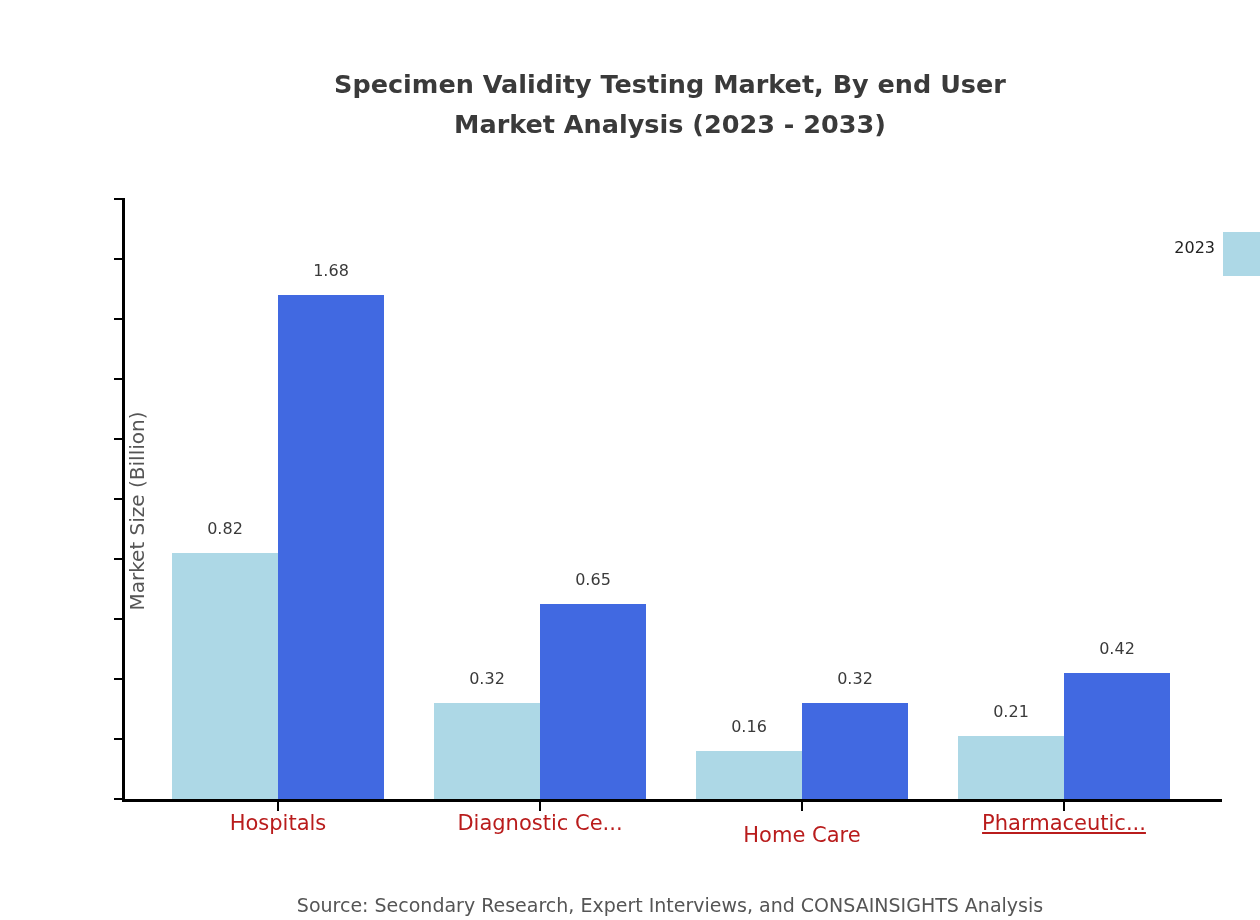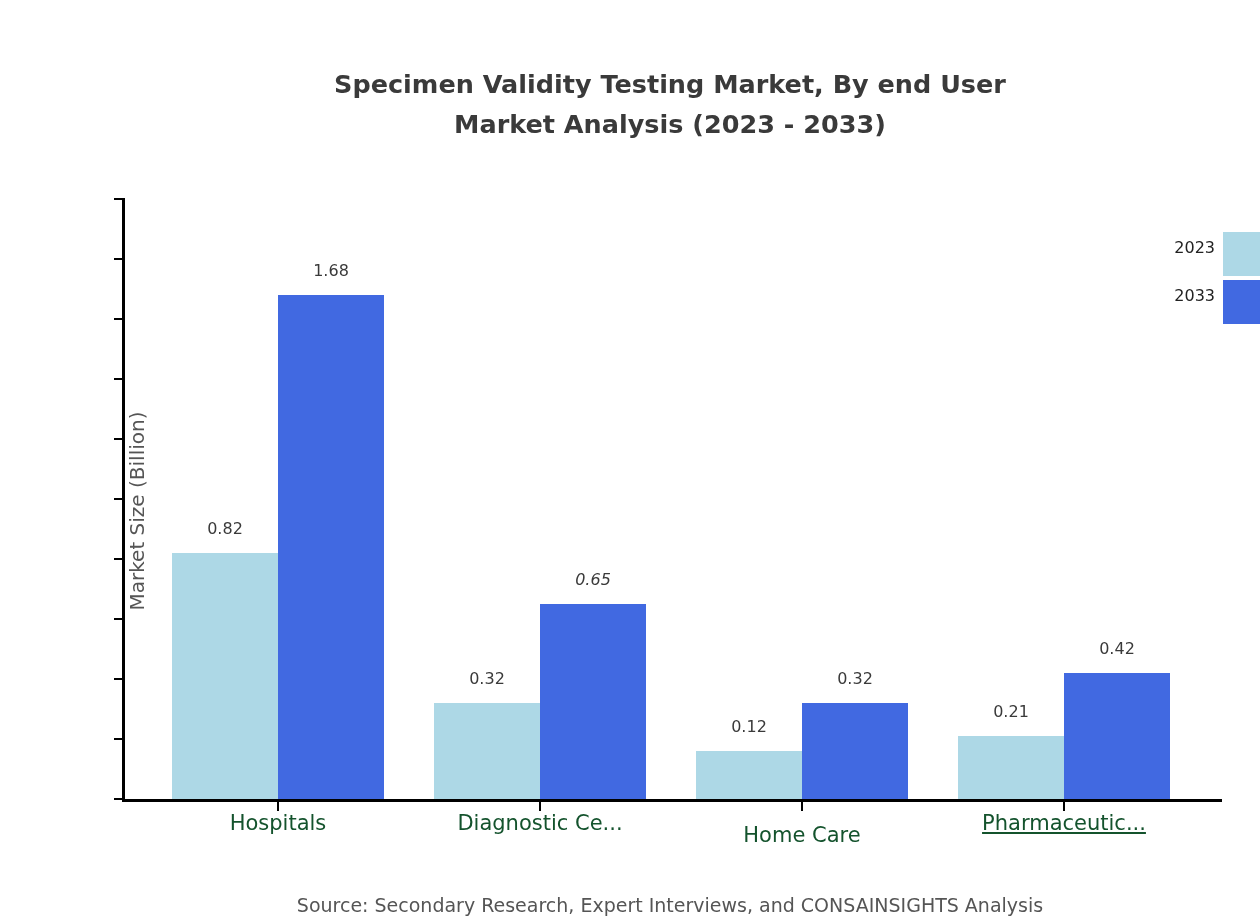--- a/index.html
+++ b/index.html
@@ -79,21 +79,21 @@
     width: 2.4px;
     height: 11px;
     background: #000000;
   }
   .xtick-label {
     position: absolute;
     top: 612px;
     width: 260px;
     text-align: center;
     font-size: 21px;
-    color: #14532d;
+    color: #b91c1c;
     white-space: nowrap;
   }
 
   
   .bar {
     position: absolute;
     bottom: 0;
   }
   .bar.s2023 { background: #add8e6; }
   .bar.s2033 { background: #4169e1; }
@@ -203,38 +203,34 @@
         <div class="xtick-label" style="left: 810px; text-decoration: underline;">Pharmaceutic...</div>
       </div>
     <div id="bars">
         <div class="bar s2023" style="left: 48px; width: 106px; height: 246px;"></div>
         <div class="bar-label" style="left: 21px; top: 320px;">0.82</div>
         <div class="bar s2033" style="left: 154px; width: 106px; height: 504px;"></div>
         <div class="bar-label" style="left: 127px; top: 62px;">1.68</div>
         <div class="bar s2023" style="left: 310px; width: 106px; height: 96px;"></div>
         <div class="bar-label" style="left: 283px; top: 470px;">0.32</div>
         <div class="bar s2033" style="left: 416px; width: 106px; height: 195px;"></div>
-        <div class="bar-label" style="left: 389px; top: 371px; font-style: italic;">0.65</div>
+        <div class="bar-label" style="left: 389px; top: 371px;">0.65</div>
         <div class="bar s2023" style="left: 572px; width: 106px; height: 48px;"></div>
-        <div class="bar-label" style="left: 545px; top: 518px;">0.12</div>
+        <div class="bar-label" style="left: 545px; top: 518px;">0.16</div>
         <div class="bar s2033" style="left: 678px; width: 106px; height: 96px;"></div>
         <div class="bar-label" style="left: 651px; top: 470px;">0.32</div>
         <div class="bar s2023" style="left: 834px; width: 106px; height: 63px;"></div>
         <div class="bar-label" style="left: 807px; top: 503px;">0.21</div>
         <div class="bar s2033" style="left: 940px; width: 106px; height: 126px;"></div>
         <div class="bar-label" style="left: 913px; top: 440px;">0.42</div>
       </div>
   </div>
 
   <div id="legend">
       <div class="legend-row">
         <div class="legend-label">2023</div>
         <div class="legend-swatch s2023"></div>
       </div>
-      <div class="legend-row">
-        <div class="legend-label">2033</div>
-        <div class="legend-swatch s2033"></div>
-      </div>
     </div>
 
   <div class="source-note">Source: Secondary Research, Expert Interviews, and CONSAINSIGHTS Analysis</div>
 
 </div>
 
 </body></html>

